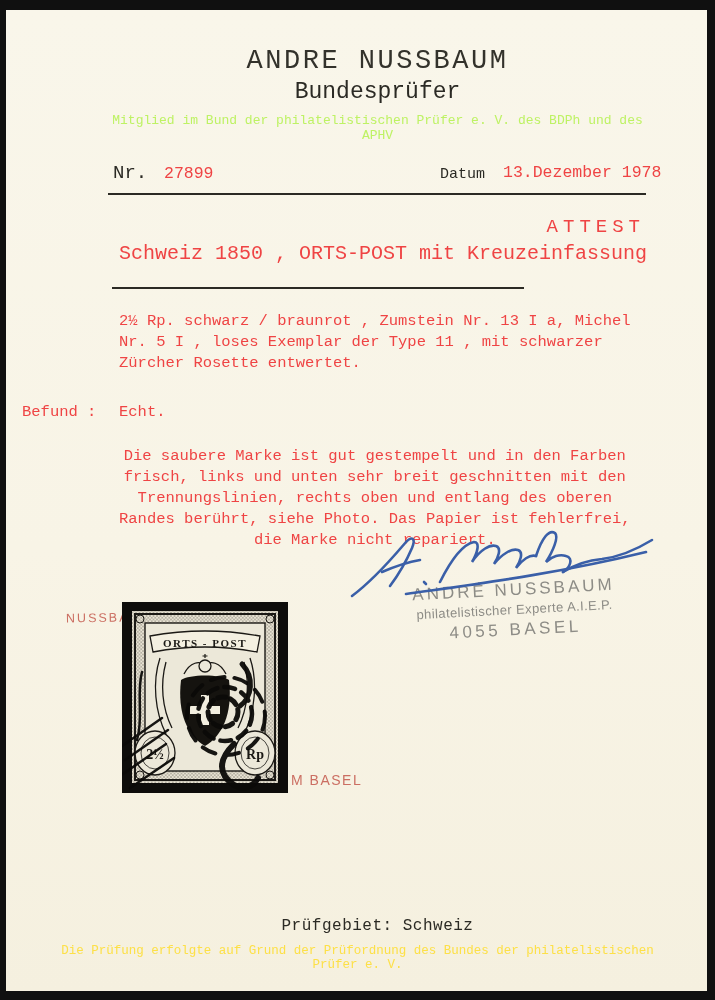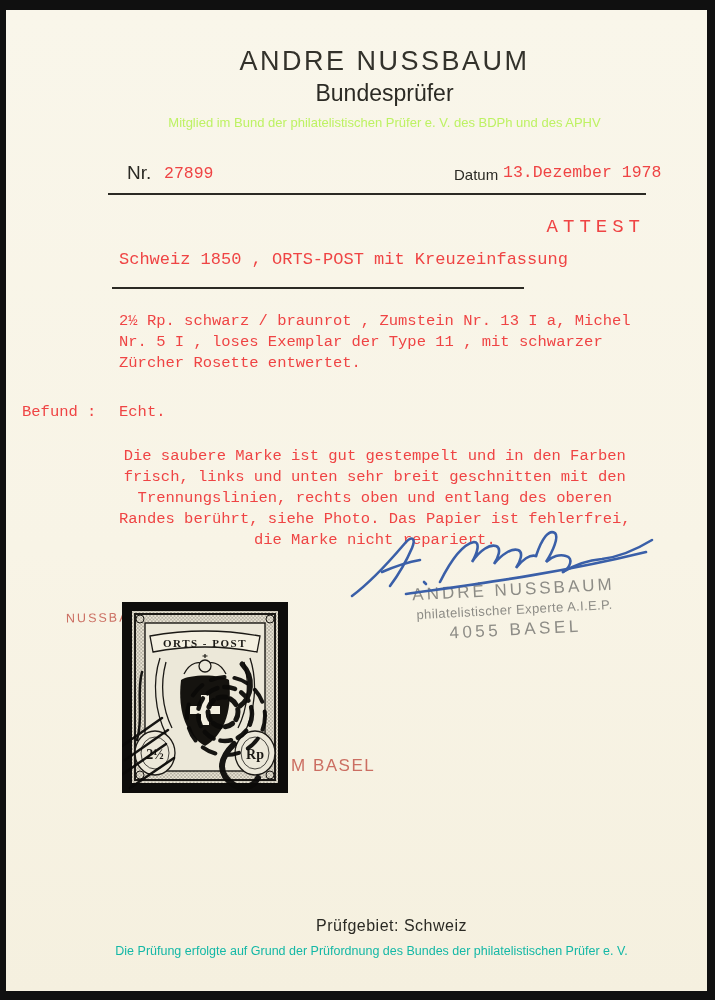--- a/index.html
+++ b/index.html
@@ -1,65 +1,65 @@
 <!DOCTYPE html>
 <html><head>
 <meta charset="utf-8">
 <style>
   html,body{margin:0;padding:0;background:#101010;}
   .scan{position:relative;width:715px;height:1000px;background:#101010;overflow:hidden;
         font-family:"Liberation Serif", serif;color:#2b2a24;}
   .paper{position:absolute;left:6px;top:10px;right:8px;bottom:9px;
          background:linear-gradient(180deg,#f9f6ea 0%,#f8f4e6 55%,#f5f0df 100%);}
   .abs{position:absolute;}
-  .serif{font-family:Liberation Sans, sans-serif;margin-left:14px;}
+  .serif{font-family:Liberation Mono, monospace;}
   .mono{font-family:"Liberation Mono","DejaVu Sans Mono",monospace;color:#ef4444;}
   .sans{font-family:"Liberation Sans", sans-serif;}
 
   .letterhead{left:110px;top:46px;width:535px;text-align:center;}
   .h-name{font-size:27px;letter-spacing:2.5px;color:#33322b;}
   .h-role{font-size:23px;margin-top:3px;}
   .h-membership{font-size:13px;margin-top:8px;color:#bef264;}
   .h-address{font-size:16.5px;margin-top:5px;}
 
   .nr-label{left:113px;top:162px;font-size:19px;}
   .nr-value{left:164px;top:164px;font-size:16.5px;}
   .datum-label{left:440px;top:166px;font-size:15px;}
   .datum-value{left:503px;top:163px;font-size:16.5px;}
 
   .rule{background:#2b2a24;height:2px;}
   .rule1{left:108px;top:193px;width:538px;}
   .rule2{left:112px;top:287px;width:412px;}
 
   .attest-title{left:110px;top:216px;width:535px;text-align:right;
                 font-size:19px;letter-spacing:5px;}
-  .attest-subject{left:119px;top:250px;font-size:17px;}
+  .attest-subject{left:119px;top:242px;font-size:20px;}
 
   .typ-lines{font-size:15.5px;line-height:21px;white-space:nowrap;}
   .desc{left:119px;top:311px;}
   .befund-label{left:22px;top:403px;font-size:15.5px;}
   .befund-result{left:119px;top:403px;font-size:15.5px;}
   .details{left:119px;top:446px;text-align:center;}
 
   .sig-svg{left:346px;top:526px;width:312px;height:78px;z-index:4;}
 
   .handstamp{left:392px;top:580px;width:245px;text-align:center;color:#8d8c86;
              transform:rotate(-3deg);}
   .hs1{font-size:17px;letter-spacing:3px;}
   .hs2{font-size:13px;letter-spacing:0.4px;margin-top:2px;}
   .hs3{font-size:17px;letter-spacing:3.5px;margin-top:3px;}
 
   .red-mark{color:#c4584c;opacity:0.85;white-space:nowrap;}
   .red-left{left:66px;top:611px;font-size:12.5px;letter-spacing:2px;z-index:1;transform:rotate(-1deg);}
-  .red-right{left:291px;top:756px;font-size:17px;letter-spacing:1.5px;z-index:3;}
+  .red-right{left:291px;top:772px;font-size:14px;letter-spacing:1.5px;z-index:3;}
 
   .photo{left:122px;top:602px;width:166px;height:191px;z-index:2;}
 
   .footer-area{left:110px;top:917px;width:535px;text-align:center;font-size:16px;letter-spacing:0.5px;}
-  .footer-note{left:40px;top:944px;width:635px;text-align:center;font-size:12.5px;color:#14b8a6;}
+  .footer-note{left:40px;top:944px;width:635px;text-align:center;font-size:12.5px;color:#fde047;}
 </style>
 </head>
 <body>
 
 <div class="scan">
   <div class="paper"></div>
 
   <div class="abs letterhead">
     <div class="h-name serif">ANDRE NUSSBAUM</div>
     <div class="h-role serif">Bundesprüfer</div>

